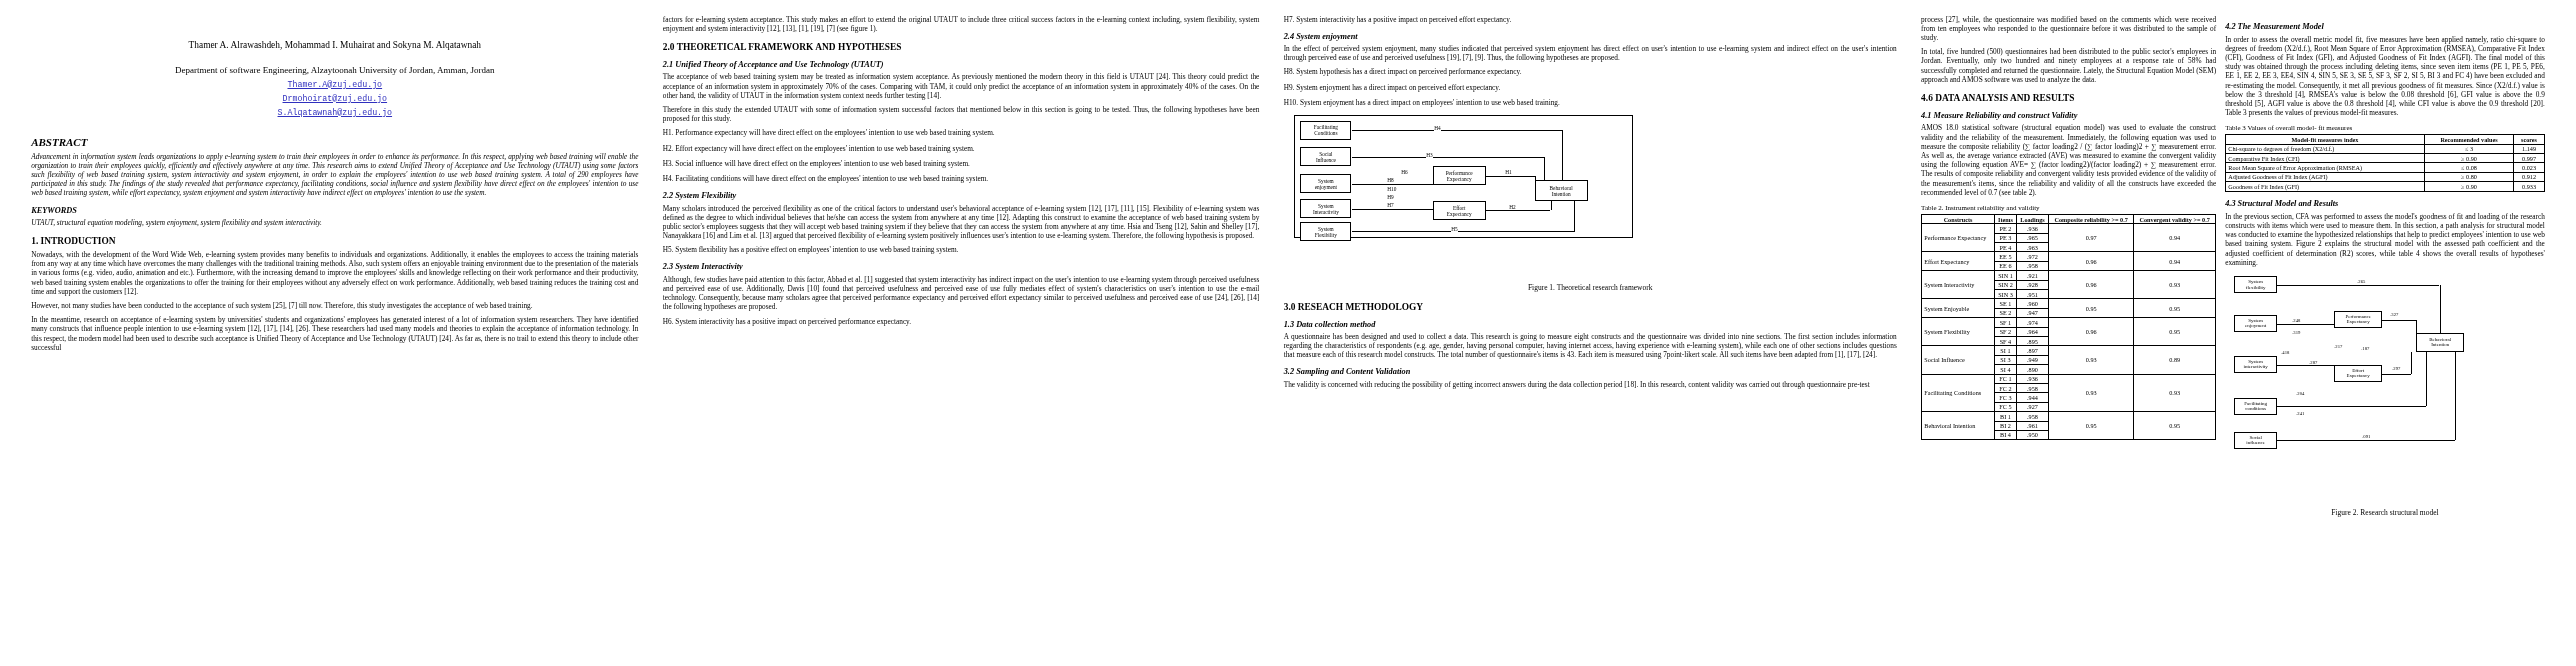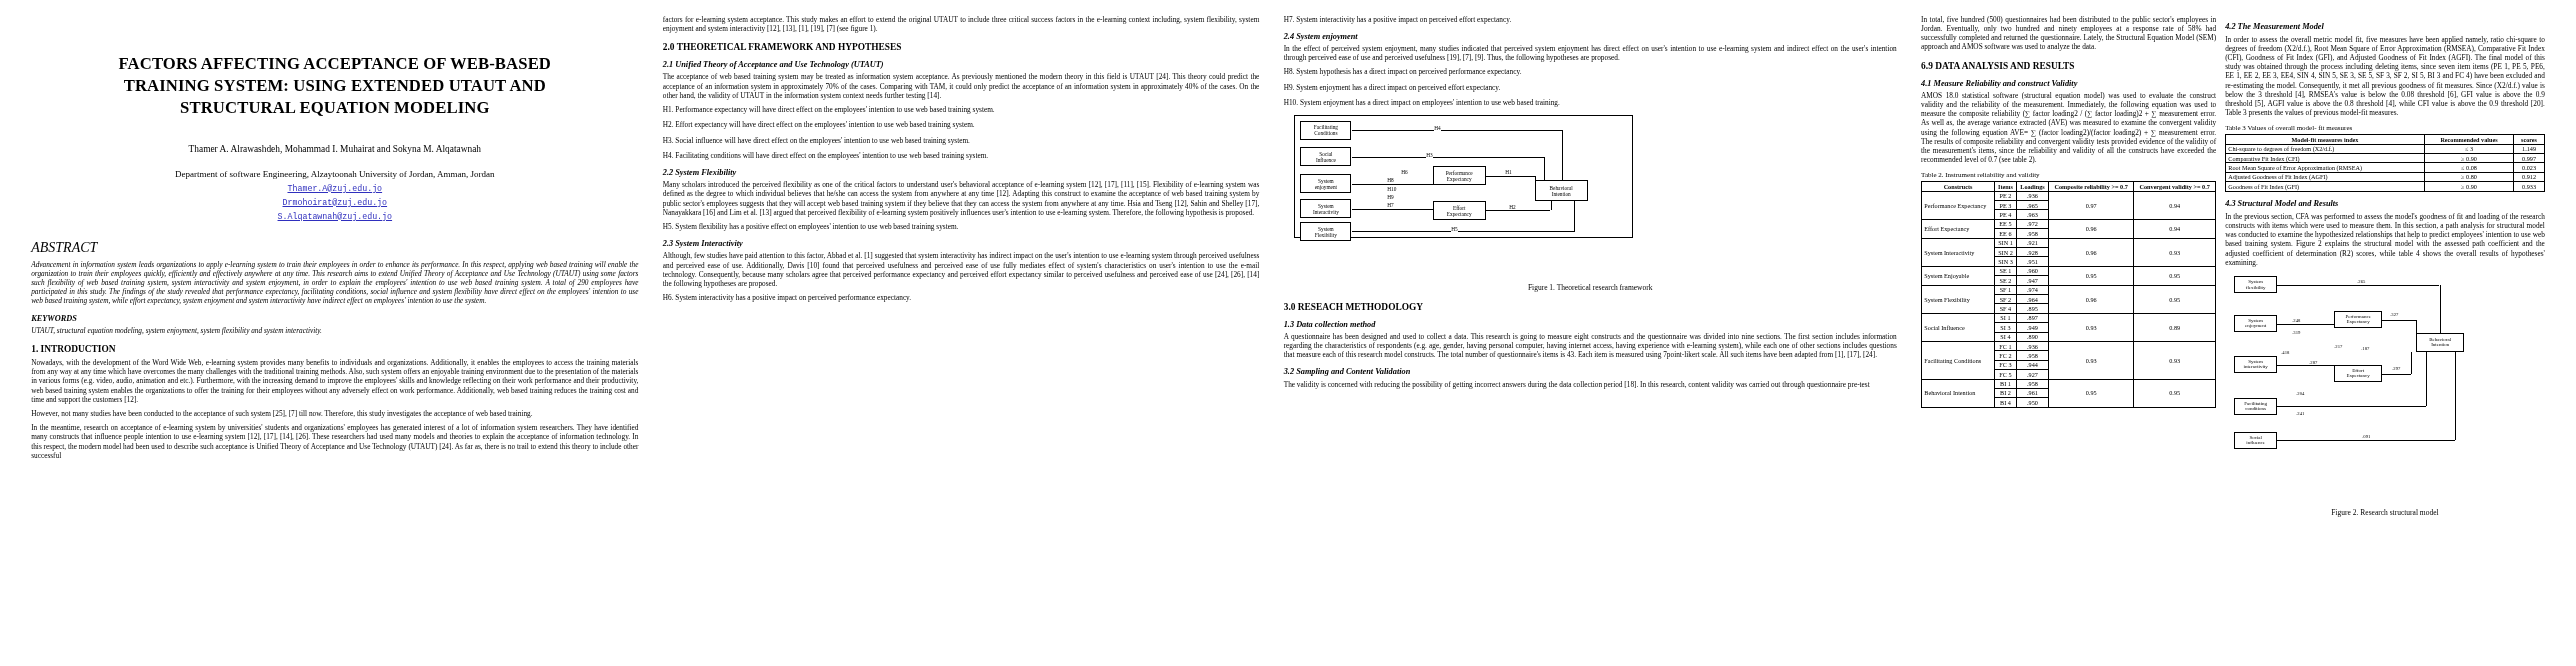--- a/index.html
+++ b/index.html
@@ -12,21 +12,21 @@
   .col.c4{width:622px;}
 
   
   .title{font-family:"Liberation Serif",serif;font-weight:bold;text-align:center;font-size:16.7px;line-height:22px;letter-spacing:0.1px;margin:38px 0 0 0;font-variant:small-caps;}
   .authors{text-align:center;font-size:9.4px;margin-top:25.6px;}
   .affil{text-align:center;font-size:9px;margin-top:14.5px;}
   .email{text-align:center;font-size:8.3px;margin-top:5px;color:#2f2fbe;text-decoration:underline;font-family:"Liberation Mono",monospace;}
 
   h2.sec{font-size:9.4px;font-weight:bold;margin:9.4px 0 3.9px 0;}
   h3.sub{font-size:8.3px;font-weight:bold;margin:7.8px 0 3.3px 0;font-style:italic;}
-  .abs-h{font-size:14px;font-weight:normal;font-style:italic;margin:19px 0 4.4px 0;}
+  .abs-h{font-size:11px;font-weight:bold;font-style:italic;margin:19px 0 4.4px 0;}
   .kw-h{font-size:8.3px;font-weight:bold;font-style:italic;margin:9px 0 2.8px 0;}
   p.it{font-style:italic;font-size:7.3px;line-height:9px;text-align:justify;margin:0 0 3.9px 0;}
   p.bd{font-size:7.3px;line-height:9.2px;text-align:justify;margin:0 0 5px 0;text-indent:0;}
   p.hyp{font-size:7.3px;line-height:9.2px;text-align:justify;margin:0 0 6.1px 0;}
 
   
   .fig1wrap{margin:4.4px 0 2.2px 0;}
   .fig1{position:relative;width:100%;height:167px;border:0;}
   .fcap{text-align:center;font-size:7.5px;margin-top:3.3px;}
   .bx{position:absolute;border:0.6px solid #000;font-size:5.3px;line-height:6.1px;text-align:center;display:flex;align-items:center;justify-content:center;background:#fff;box-sizing:border-box;}
@@ -45,25 +45,20 @@
   .fig2{position:relative;width:100%;height:233px;margin-top:3.3px;}
   .b2{position:absolute;border:0.6px solid #000;font-size:5px;line-height:5.6px;text-align:center;display:flex;align-items:center;justify-content:center;background:#fff;box-sizing:border-box;}
   .p2{position:absolute;font-size:4.7px;background:#fff;}
 </style>
 </head>
 <body>
 
 <div class="page">
 
   <div class="col c1">
-    <div class="title">
-      <div>FACTORS AFFECTING ACCEPTANCE OF WEB-BASED</div>
-      <div>TRAINING SYSTEM: USING EXTENDED UTAUT AND</div>
-      <div>STRUCTURAL EQUATION MODELING</div>
-    </div>
     <div class="authors">Thamer A. Alrawashdeh, Mohammad I. Muhairat and Sokyna M. Alqatawnah</div>
     <div class="affil">Department of software Engineering, Alzaytoonah University of Jordan, Amman, Jordan</div>
     <div class="email">Thamer.A@zuj.edu.jo</div>
     <div class="email">Drmohoirat@zuj.edu.jo</div>
     <div class="email">S.Alqatawnah@zuj.edu.jo</div>
 
     <div class="abs-h">ABSTRACT</div>
     <p class="it">Advancement in information system leads organizations to apply e-learning system to train their employees in order to enhance its performance.  In this respect, applying web based training will enable the organization to train their employees quickly, efficiently and effectively anywhere at any time. This research aims to extend Unified Theory of Acceptance and Use Technology (UTAUT) using some factors such flexibility of web based training system, system interactivity and system enjoyment, in order to explain the employees' intention to use web based training system. A total of 290 employees have participated in this study. The findings of the study revealed that performance expectancy, facilitating conditions, social influence and system flexibility have direct effect on the employees' intention to use web based training system, while effort expectancy, system enjoyment and system interactivity have indirect effect on employees' intention to use the system.</p>
 
     <div class="kw-h">KEYWORDS</div>
@@ -74,20 +69,21 @@
     <p class="bd">However, not many studies have been conducted to the acceptance of such system [25], [7] till now. Therefore, this study investigates the acceptance of web based training.</p>
     <p class="bd">In the meantime, research on acceptance of e-learning system by universities' students and organizations' employees has generated interest of a lot of information system researchers. They have identified many constructs that influence people intention to use e-learning system [12], [17], [14], [26]. These researchers had used many models and theories to explain the acceptance of information technology. In this respect, the modern model had been used to describe such acceptance is Unified Theory of Acceptance and Use Technology (UTAUT) [24]. As far as, there is no trail to extend this theory to include other successful</p>
   </div>
 
   <div class="col c2">
     <p class="bd">factors for e-learning system acceptance. This study makes an effort to extend the original UTAUT to include three critical success factors in the e-learning context including, system flexibility, system enjoyment and system interactivity [12], [13], [1], [19], [7] (see figure 1).</p>
 
     <h2 class="sec">2.0 THEORETICAL FRAMEWORK AND HYPOTHESES</h2>
     <h3 class="sub">2.1 Unified Theory of Acceptance and Use Technology (UTAUT)</h3>
     <p class="bd">The acceptance of web based training system may be treated as information system acceptance. As previously mentioned the modern theory in this field is UTAUT [24]. This theory could predict the acceptance of an information system in approximately 70% of the cases. Comparing with TAM, it could only predict the acceptance of an information system in approximately 40% of the cases. On the other hand, the validity of UTAUT in the information system context needs further testing [14].</p>
+    <p class="bd">Therefore in this study the extended UTAUT with some of information system successful factors that mentioned below in this section is going to be tested. Thus, the following hypotheses have been proposed for this study.</p>
 
     <p class="hyp">H1. Performance expectancy will have direct effect on the employees' intention to use web based training system.</p>
     <p class="hyp">H2. Effort expectancy will have direct effect on the employees' intention to use web based training system.</p>
     <p class="hyp">H3. Social influence will have direct effect on the employees' intention to use web based training system.</p>
     <p class="hyp">H4. Facilitating conditions will have direct effect on the employees' intention to use web based training system.</p>
 
     <h3 class="sub">2.2 System Flexibility</h3>
     <p class="bd">Many scholars introduced the perceived flexibility as one of the critical factors to understand user's behavioral acceptance of e-learning system [12], [17], [11], [15]. Flexibility of e-learning system was defined as the degree to which individual believes that he/she can access the system from anywhere at any time [12].  Adapting this construct to examine the acceptance of web based training system by public sector's employees suggests that they will accept web based training system if they believe that they can access the system from anywhere at any time. Hsia and Tseng [12], Sahin and Shelley [17], Nanayakkara [16] and Lim et al. [13] argued that perceived flexibility of e-learning system positively influences user's intention to use e-learning system. Therefore, the following hypothesis is proposed.</p>
     <p class="hyp">H5. System flexibility has a positive effect on employees' intention to use web based training system.</p>
 
@@ -173,23 +169,24 @@
     <h2 class="sec">3.0 RESEACH METHODOLOGY</h2>
     <h3 class="sub">1.3 Data collection method</h3>
     <p class="bd">A questionnaire has been designed and used to collect a data. This research is going to measure eight constructs and the questionnaire was divided into nine sections. The first section includes information regarding the characteristics of respondents (e.g. age, gender, having personal computer, having internet access, having experience with e-learning system), while each one of other sections includes questions that measure each of this research model constructs. The total number of questionnaire's items is 43. Each item is measured using 7point-likert scale. All such items have been adapted from [1], [17], [24].</p>
     <h3 class="sub">3.2 Sampling and Content Validation</h3>
     <p class="bd">The validity is concerned with reducing the possibility of getting incorrect answers during the data collection period [18]. In this research, content validity was carried out through questionnaire pre-test</p>
   </div>
 
   <div class="col c4" style="display:flex;gap:9px;width:667px;">
 
     <div style="width:48%;">
+      <p class="bd">process [27], while, the questionnaire was modified based on the comments which were received from ten employees who responded to the questionnaire before it was distributed to the sample of study.</p>
       <p class="bd">In total, five hundred (500) questionnaires had been distributed to the public sector's employees in Jordan. Eventually, only two hundred and ninety employees at a response rate of 58% had successfully completed and returned the questionnaire. Lately, the Structural Equation Model (SEM) approach and AMOS software was used to analyze the data.</p>
 
-      <h2 class="sec">6.9 DATA ANALYSIS AND RESULTS</h2>
+      <h2 class="sec">4.6 DATA ANALYSIS AND RESULTS</h2>
       <h3 class="sub">4.1 Measure Reliability and construct Validity</h3>
       <p class="bd">AMOS 18.0 statistical software (structural equation model) was used to evaluate the construct validity and the reliability of the measurement. Immediately, the following equation was used to measure the composite reliability (∑ factor loading2 / (∑ factor loading)2 + ∑ measurement error.  As well as, the average variance extracted (AVE) was measured to examine the convergent validity using the following equation AVE= ∑ (factor loading2)/(factor loading2) + ∑ measurement error.  The results of composite reliability and convergent validity tests provided evidence of the validity of the measurement's items, since the reliability and validity of all the constructs have exceeded the recommended level of 0.7 (see table 2).</p>
 
       <div class="tcap">Table 2. Instrument reliability and validity</div>
       <table>
         <thead>
             <tr>
           <th>Constructs</th>
           <th>Items</th>
           <th>Loadings</th>

